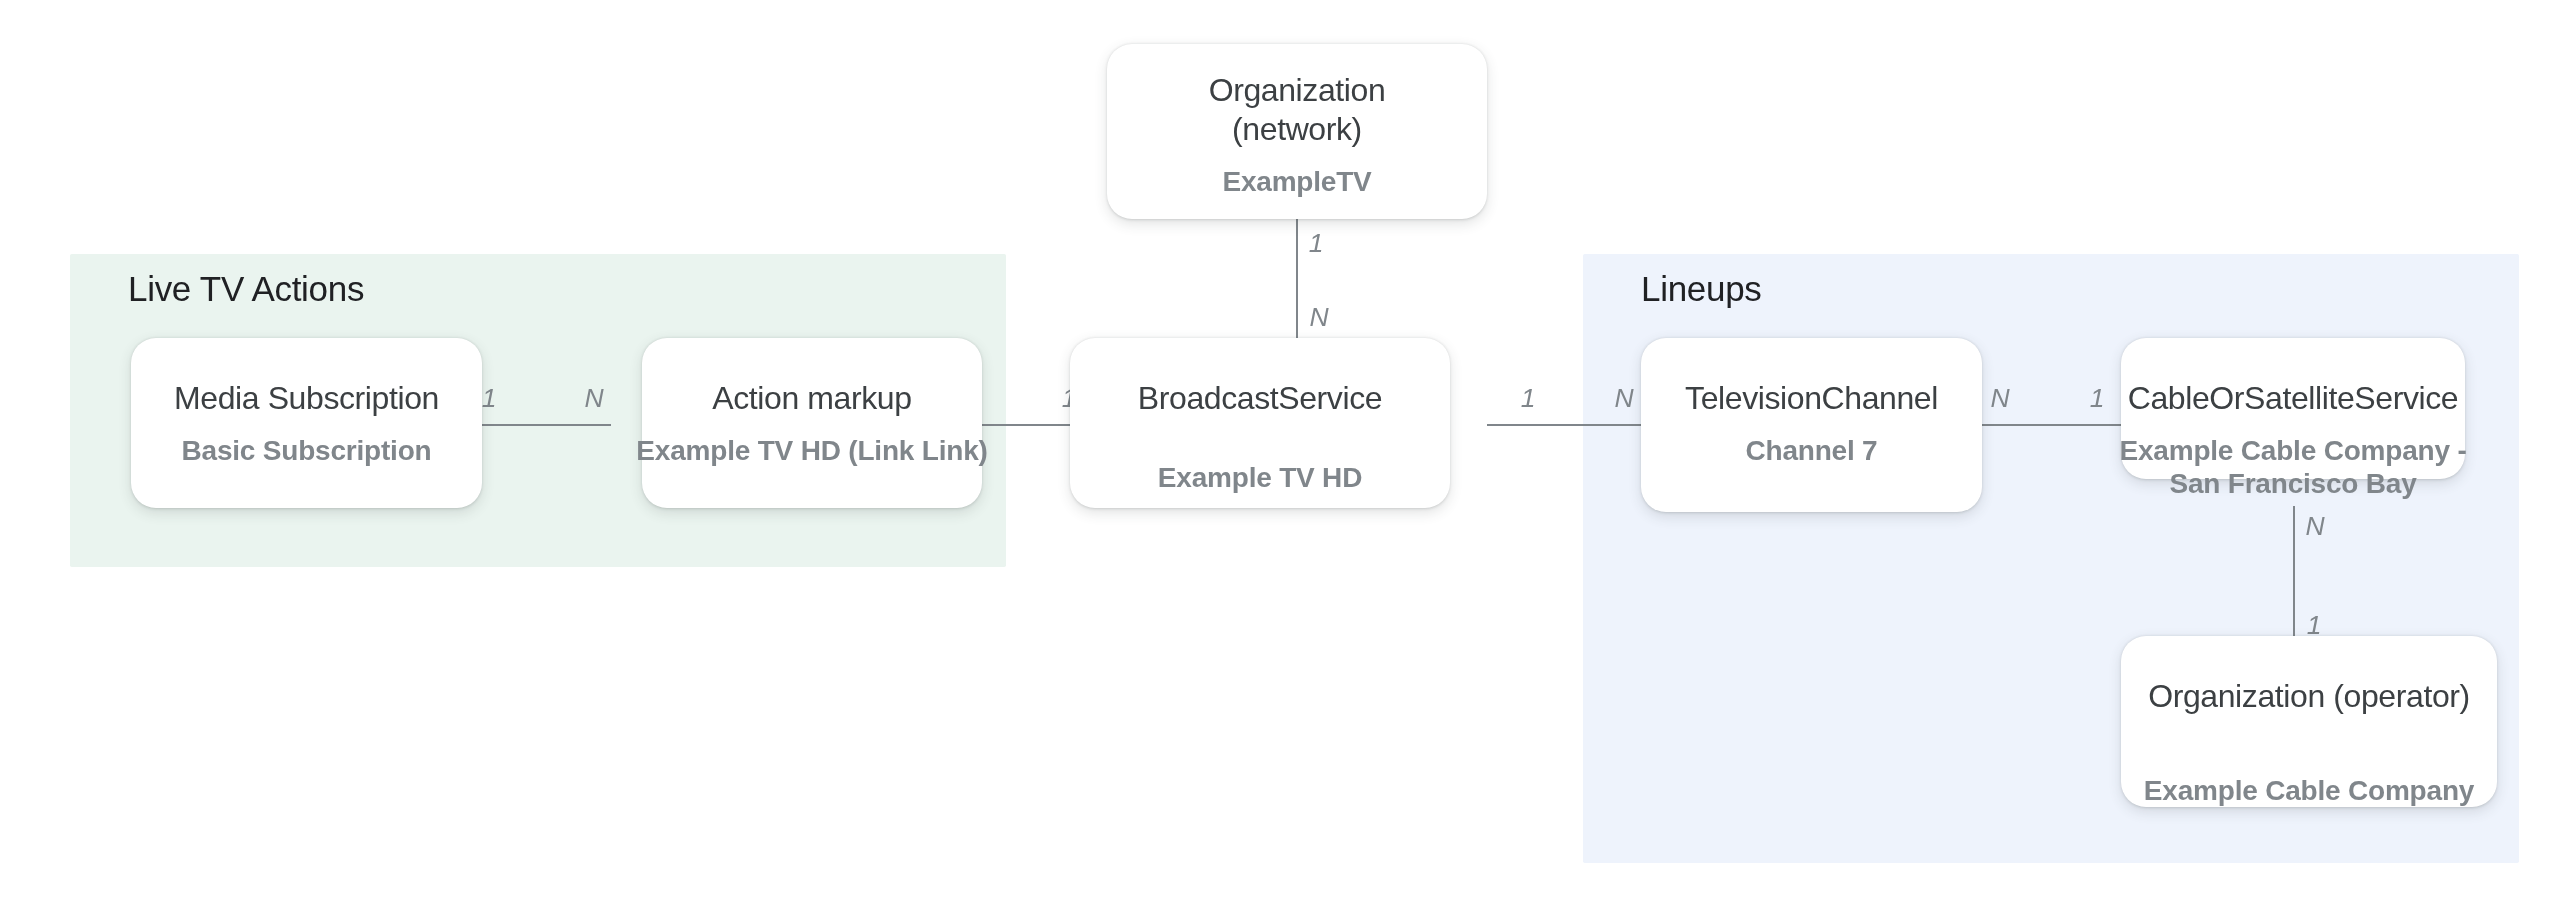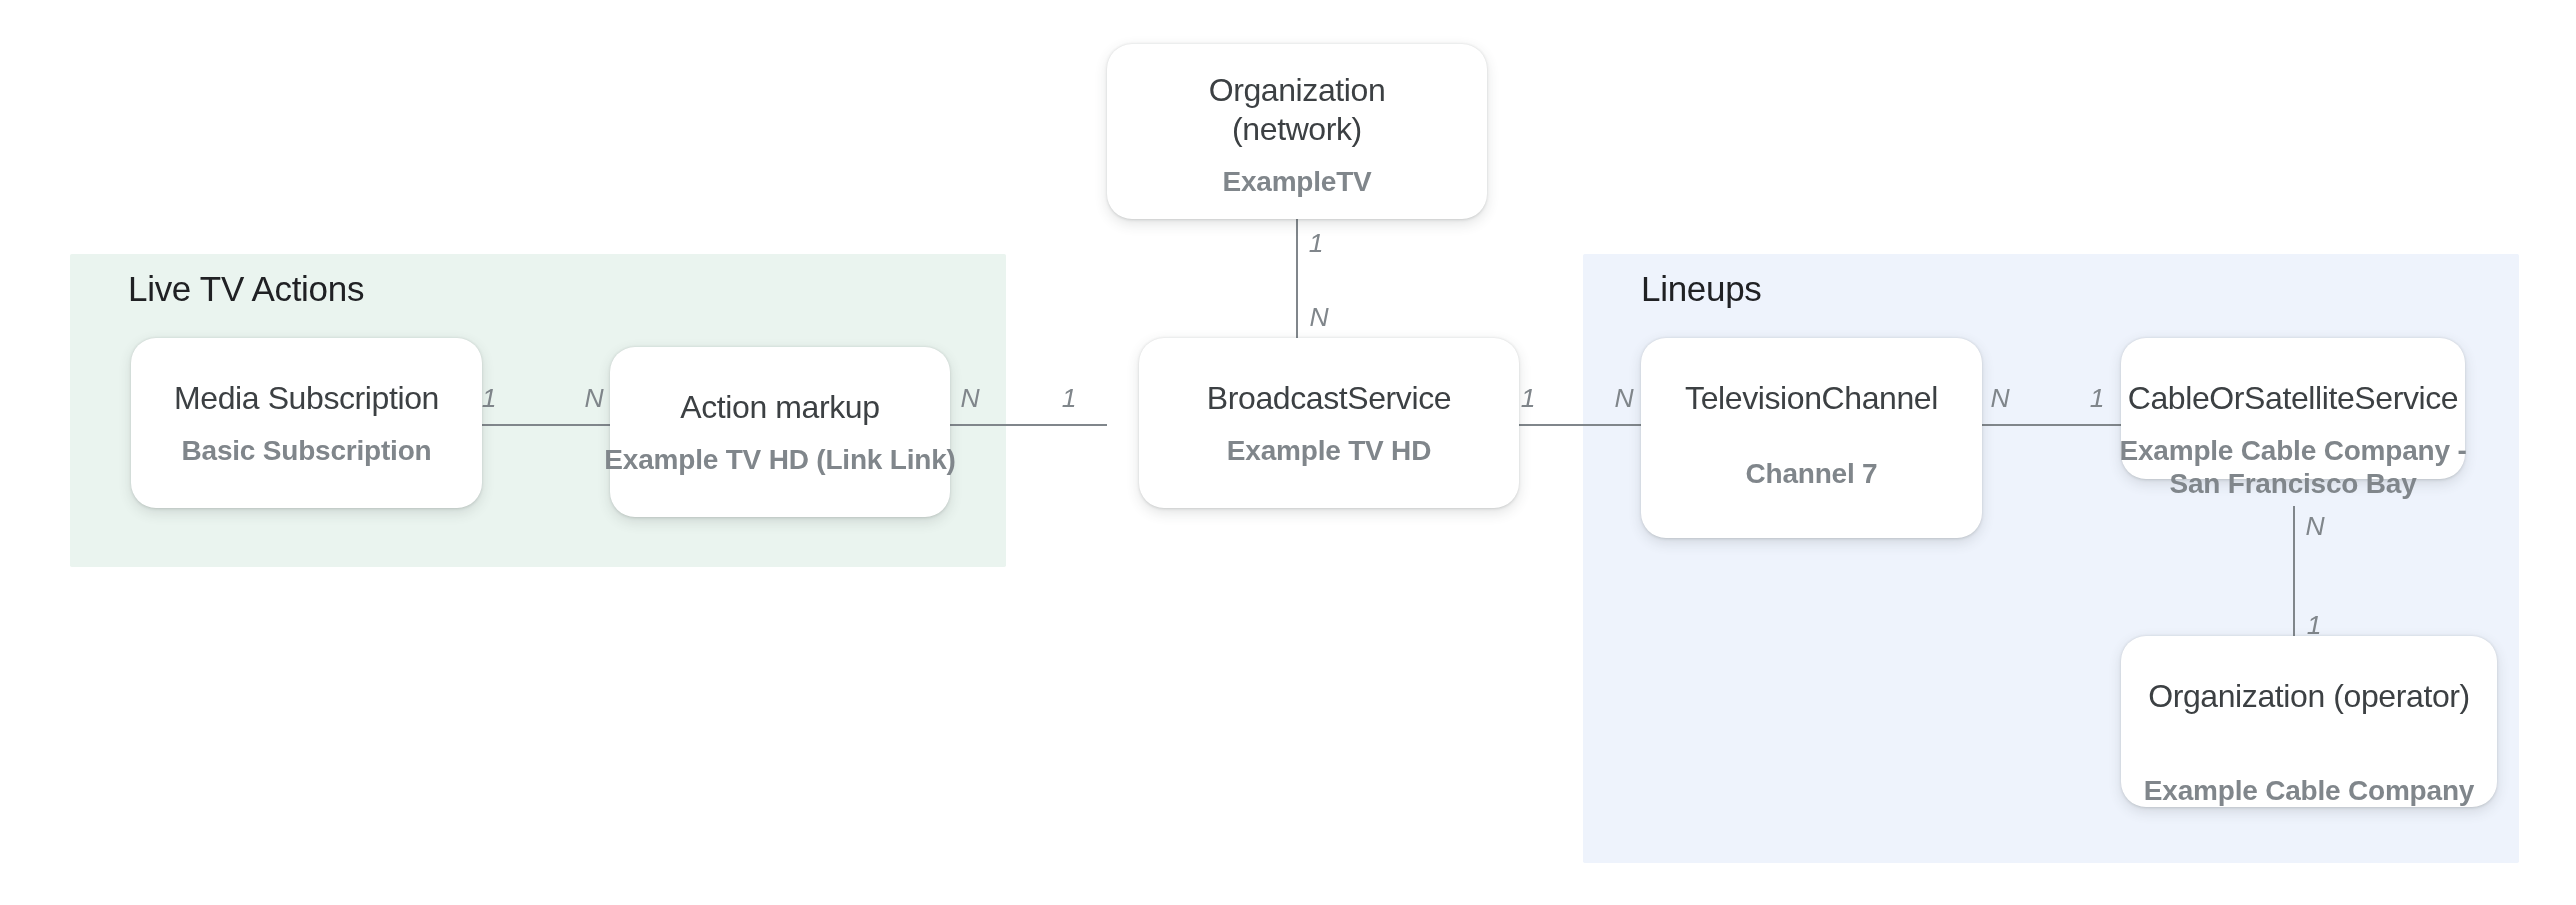--- a/index.html
+++ b/index.html
@@ -68,23 +68,23 @@
     line-height: 33px;
     letter-spacing: -0.2px;
     color: #80868b;
     white-space: nowrap;
     font-weight: bold;
   }
   .node-subtitle span { display: block; }
 
   #node-organization-network  { left: 1107px; top: 44px;  width: 380px; height: 175px; padding-top: 26.5px; }
   #node-media-subscription    { left: 131px;  top: 338px; width: 351px; height: 170px; }
-  #node-action-markup         { left: 610px;  top: 338px; width: 340px; height: 170px; margin-top: 9px; }
-  #node-broadcast-service     { left: 1139px; top: 338px; width: 380px; height: 170px; }
-  #node-television-channel    { left: 1641px; top: 338px; width: 341px; height: 200px; gap: 23px; }
+  #node-action-markup         { left: 642px;  top: 338px; width: 340px; height: 170px; }
+  #node-broadcast-service     { left: 1070px; top: 338px; width: 380px; height: 170px; gap: 27px; }
+  #node-television-channel    { left: 1641px; top: 338px; width: 341px; height: 174px; }
   #node-cable-satellite       { left: 2121px; top: 338px; width: 344px; height: 141px; }
   #node-organization-operator { left: 2121px; top: 636px; width: 376px; height: 171px; justify-content: space-between; }
 
   
   .connector {
     position: absolute;
     background: #80868b;
   }
   .connector.h { height: 1.8px; }
   .connector.v { width: 1.8px; }

